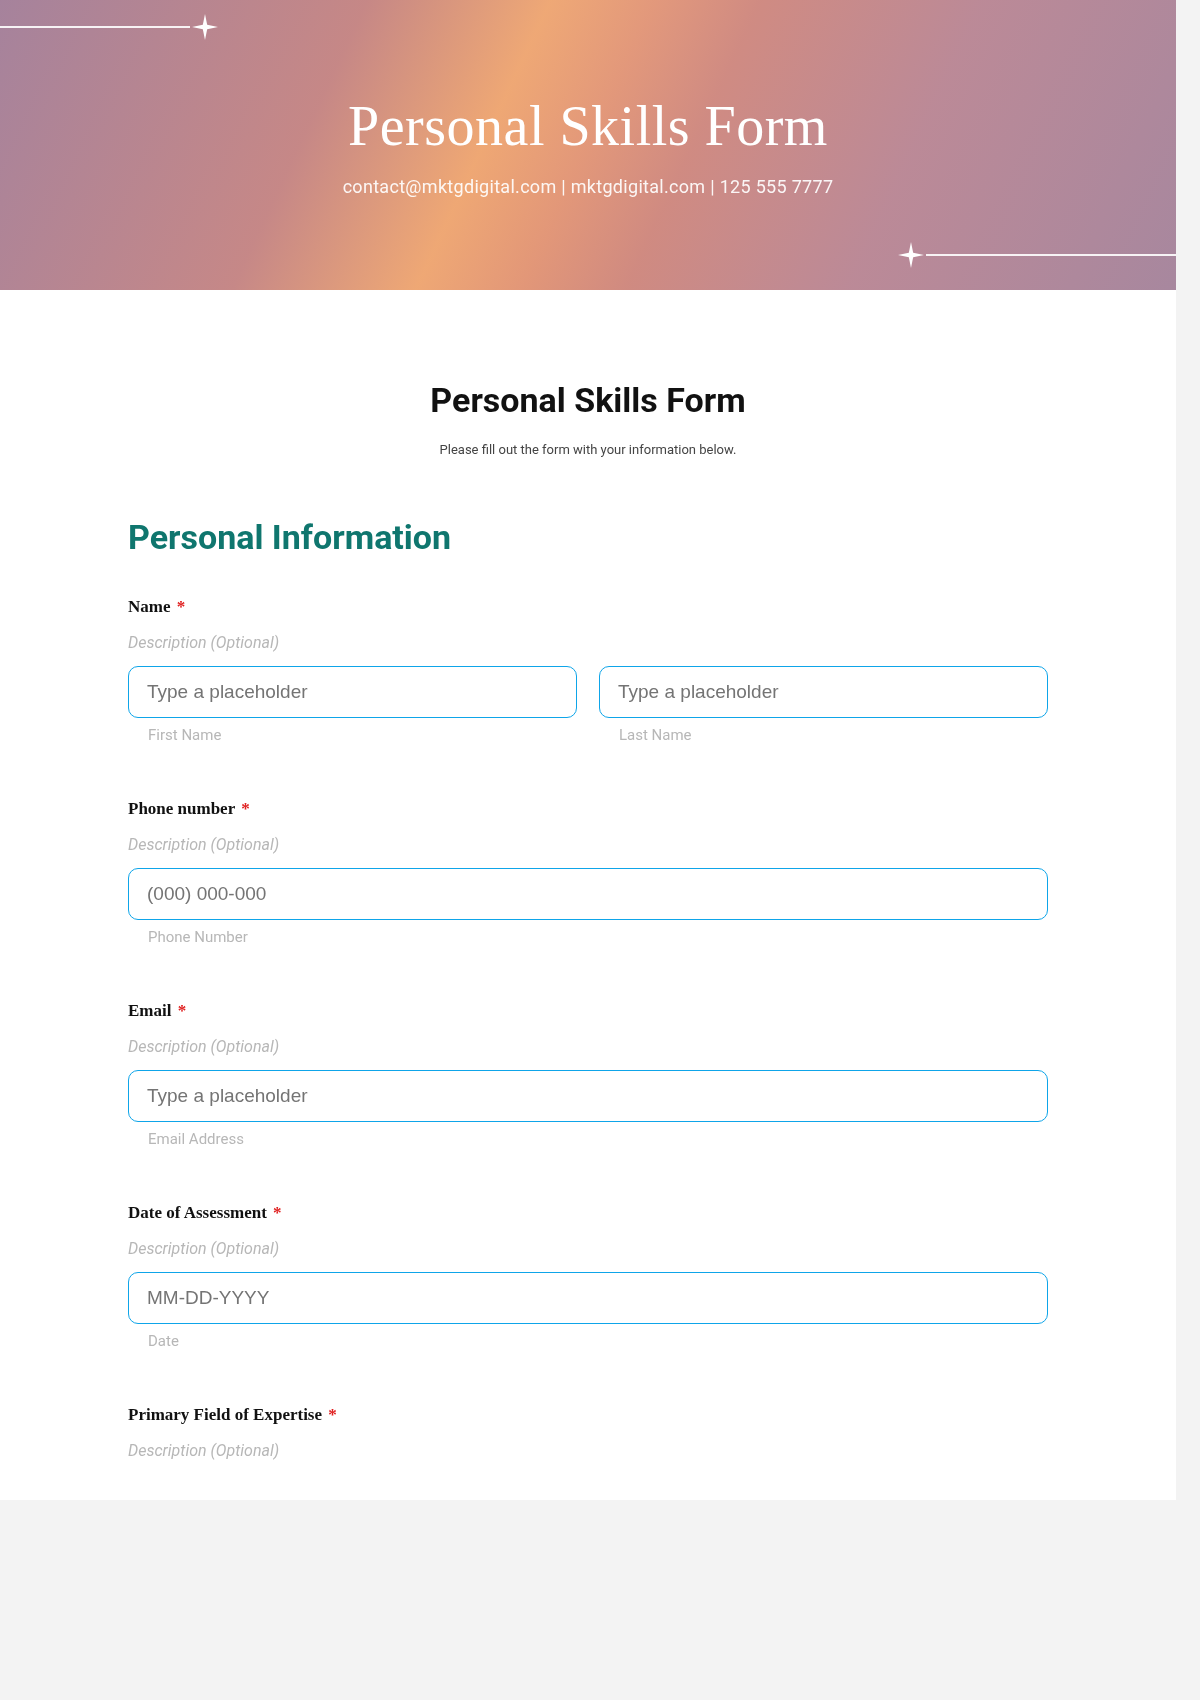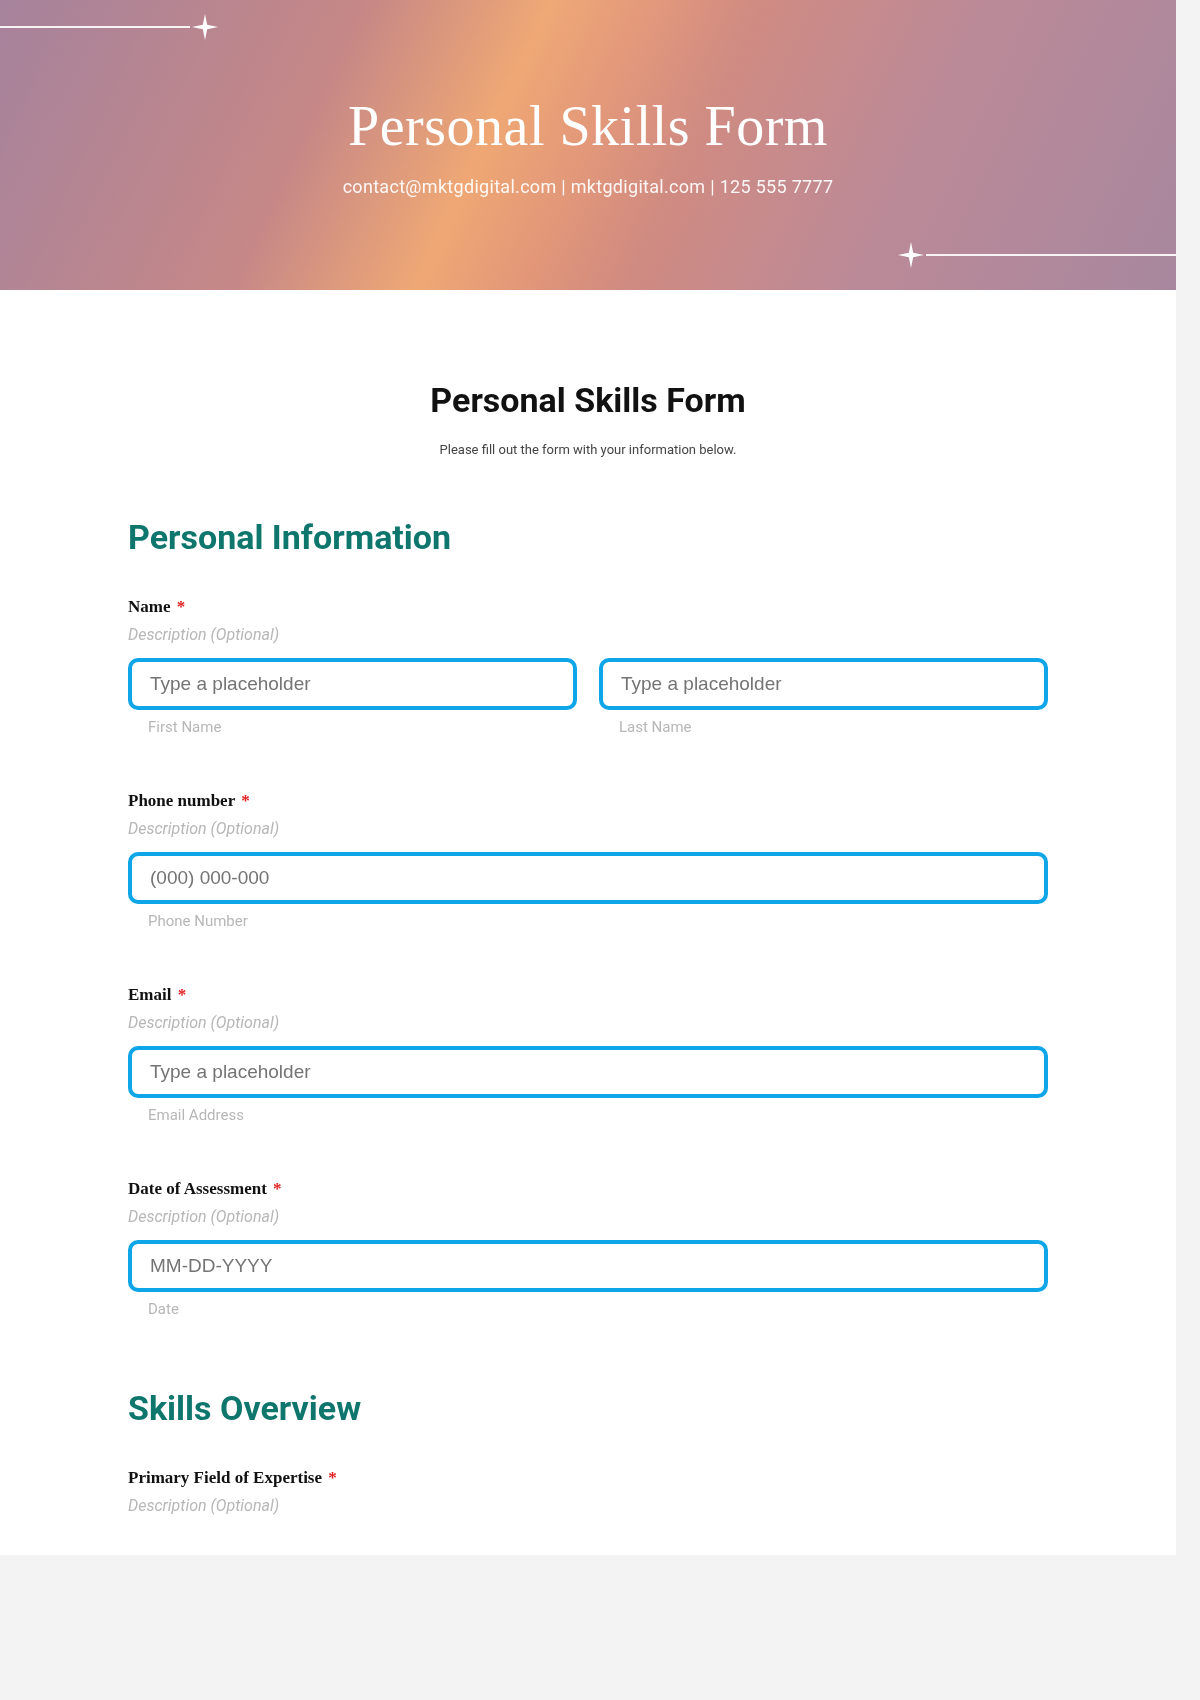--- a/index.html
+++ b/index.html
@@ -38,27 +38,27 @@
 
   .content { width: 920px; margin: 0 auto; padding: 90px 0 40px; }
   .form-title { font-size:34px; font-weight:700; text-align:center; color:#111; margin-bottom:22px;}
   .form-intro { text-align:center; font-size:13px; color:#444; margin-bottom:60px;}
   .section-title { font-size:34px; font-weight:700; color:#0f766e; margin-bottom:40px;}
   .section-title.mt { margin-top:70px; }
 
   .field { margin-bottom:55px; }
   .field-label { font-size:17px; font-weight:700; color:#111;font-family:Liberation Serif, serif; }
   .field-label .req { color:#e02020; font-weight:700; margin-left:2px;}
-  .field-desc { font-size:16px; font-style:italic; color:#b7b7b7; margin-top:8px; margin-bottom:14px;}
+  .field-desc { font-size:16px; font-style:italic; color:#b7b7b7; margin-top:16px; margin-bottom:14px;}
   .row { display:flex; gap:22px; }
   .col { flex:1; display:flex; flex-direction:column; }
   .text-input {
     width:100%;
     height:52px;
-    border:4px solid #0ea5e9;
+    border:1px solid #0ea5e9;
     border-radius:10px;
     padding:0 18px;
     font-size:19px;
     color:#333;
     background:#fff;
   }
   .text-input::placeholder { color:#747474; }
   .sub-label { font-size:15px; color:#b7b7b7; margin-top:8px;margin-left:20px; }
 </style>
 </head>
@@ -130,21 +130,20 @@
     <div class="field">
       <div class="field-label">
         <span>Date of Assessment</span>
         <span class="req">*</span>
       </div>
       <div class="field-desc">Description (Optional)</div>
       <input class="text-input" type="text" placeholder="MM-DD-YYYY" style="">
       <div class="sub-label">Date</div>
     </div>
 
-    <h2 class="section-title mt">Skills Overview</h2>
 
     <div class="field" style="margin-bottom:0;">
       <div class="field-label">
         <span>Primary Field of Expertise</span>
         <span class="req">*</span>
       </div>
       <div class="field-desc" style="margin-bottom:0;">Description (Optional)</div>
     </div>
 
   </div>

